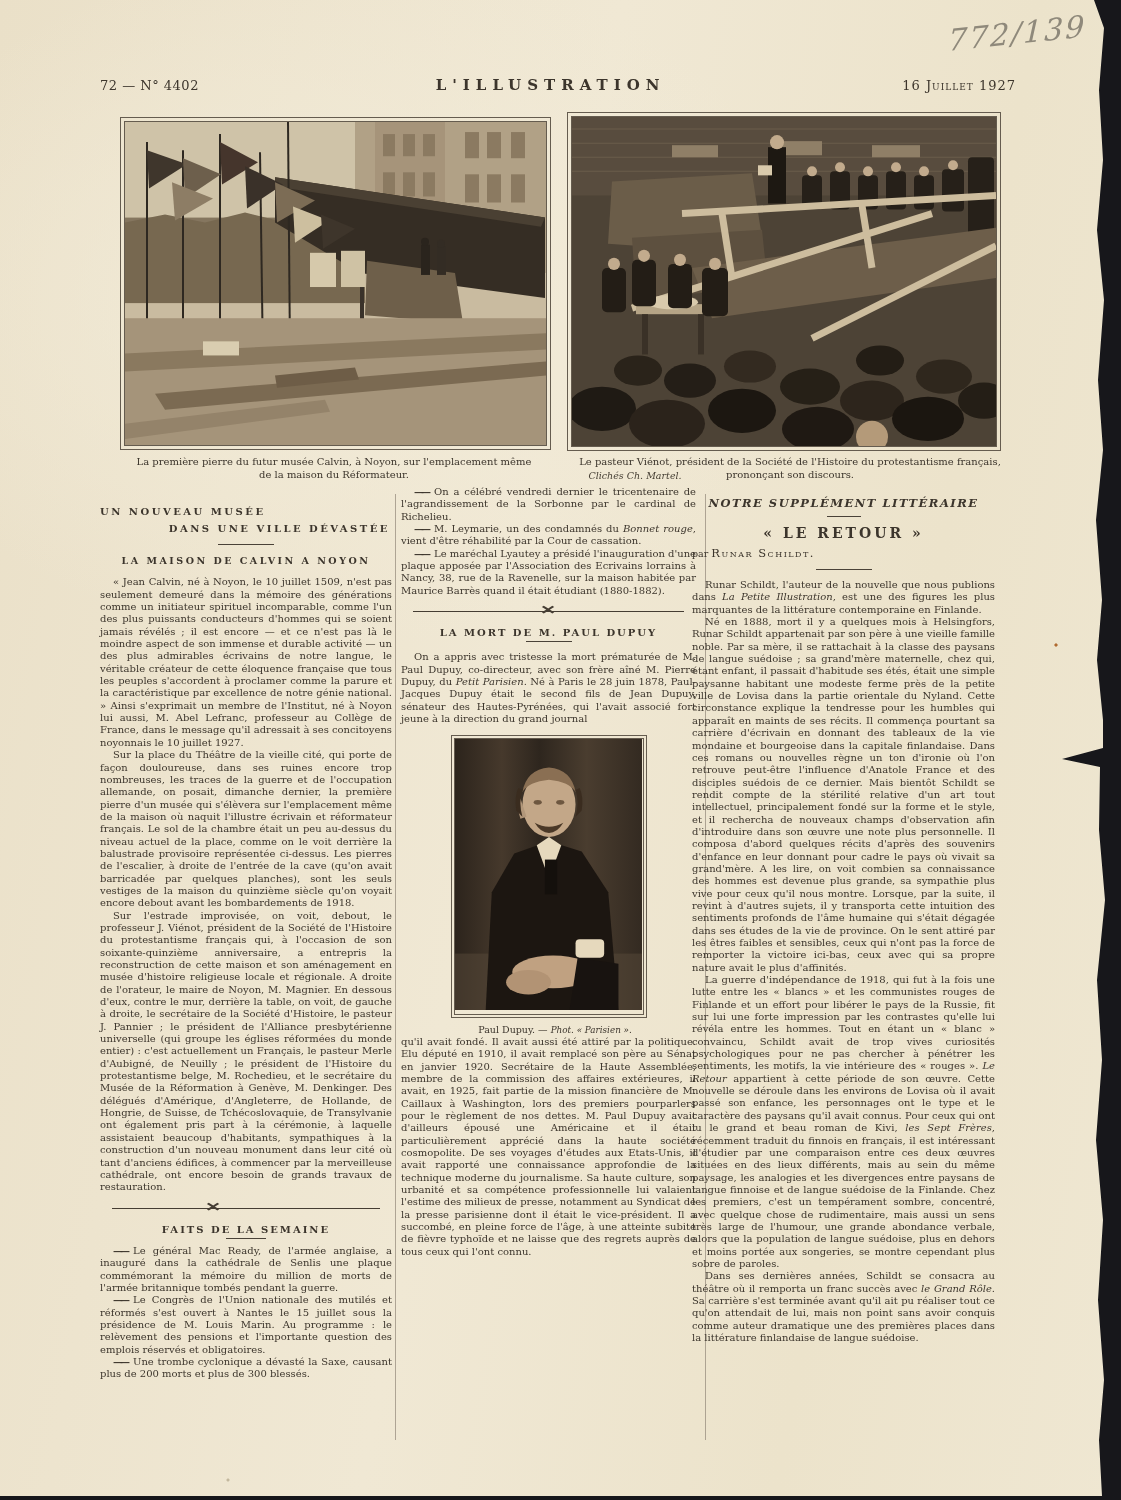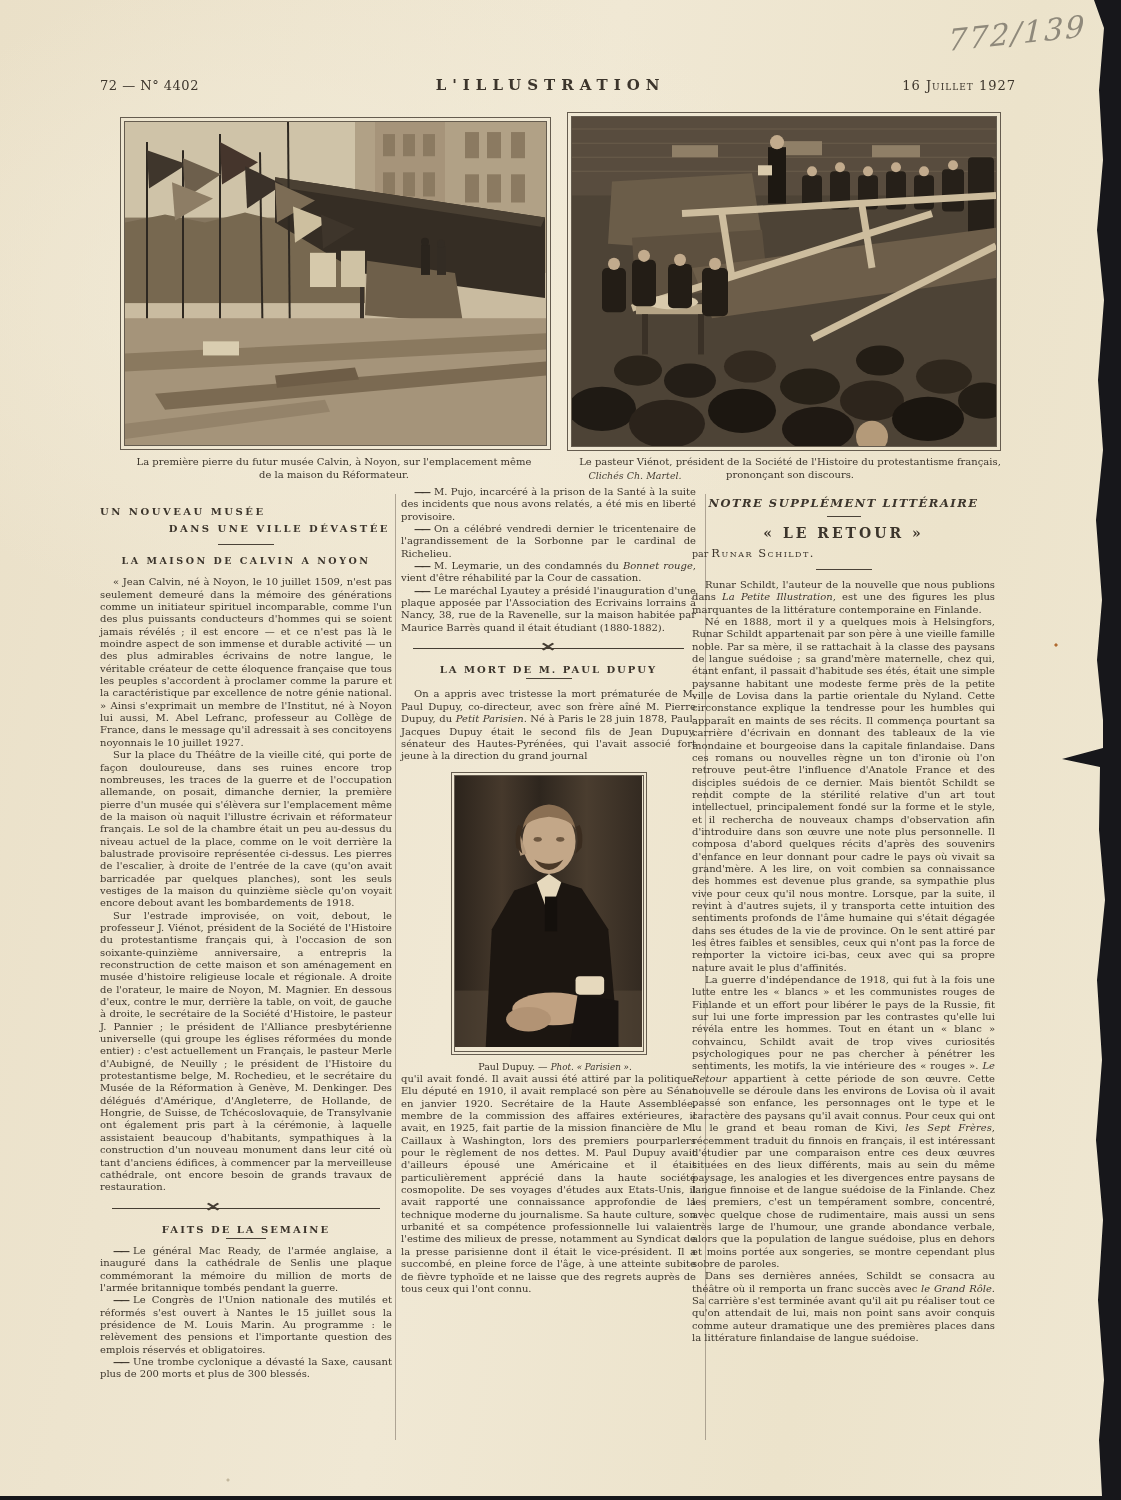--- a/index.html
+++ b/index.html
@@ -290,21 +290,20 @@
       <span class="x" style="left:36%;">✕</span>
     </div>
     <div class="sechead">FAITS DE LA SEMAINE</div>
     <hr class="shortrule" style="width:40px;margin-top:1px;">
     <p class="item">Le général Mac Ready, de l'armée anglaise, a inauguré dans la cathédrale de Senlis une plaque commémorant la mémoire du million de morts de l'armée britannique tombés pendant la guerre.</p>
     <p class="item">Le Congrès de l'Union nationale des mutilés et réformés s'est ouvert à Nantes le 15 juillet sous la présidence de M. Louis Marin. Au programme : le relèvement des pensions et l'importante question des emplois réservés et obligatoires.</p>
     <p class="item">Une trombe cyclonique a dévasté la Saxe, causant plus de 200 morts et plus de 300 blessés.</p>
   </div>
 
   <div class="col" id="col2">
-    <p class="item">M. Pujo, incarcéré à la prison de la Santé à la suite des incidents que nous avons relatés, a été mis en liberté provisoire.</p>
     <p class="item">On a célébré vendredi dernier le tricentenaire de l'agrandissement de la Sorbonne par le cardinal de Richelieu.</p>
     <p class="item">M. Leymarie, un des condamnés du <i>Bonnet rouge</i>, vient d'être réhabilité par la Cour de cassation.</p>
     <p class="item">Le maréchal Lyautey a présidé l'inauguration d'une plaque apposée par l'Association des Ecrivains lorrains à Nancy, 38, rue de la Ravenelle, sur la maison habitée par Maurice Barrès quand il était étudiant (1880-1882).</p>
     <div class="divider">
       <span class="line"></span>
       <span class="x" style="left:48%;">✕</span>
     </div>
     <div class="sechead">LA MORT DE M. PAUL DUPUY</div>
     <hr class="shortrule" style="width:46px;margin-top:1px;margin-bottom:9px;">
     <p>On a appris avec tristesse la mort prématurée de M. Paul Dupuy, co-directeur, avec son frère aîné M. Pierre Dupuy, du <i>Petit Parisien</i>. Né à Paris le 28 juin 1878, Paul-Jacques Dupuy était le second fils de Jean Dupuy, sénateur des Hautes-Pyrénées, qui l'avait associé fort jeune à la direction du grand journal</p>

